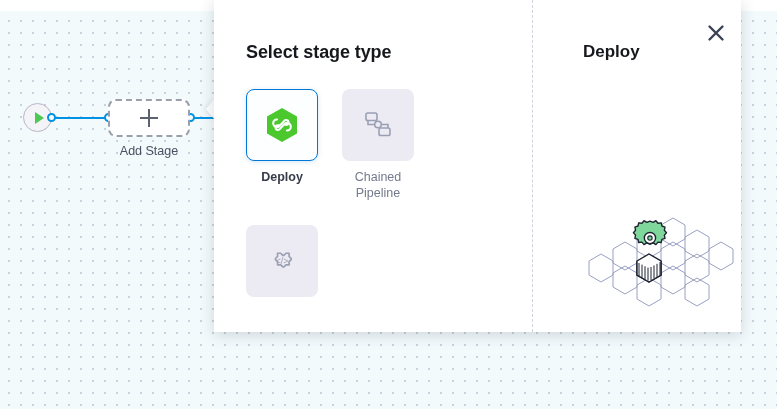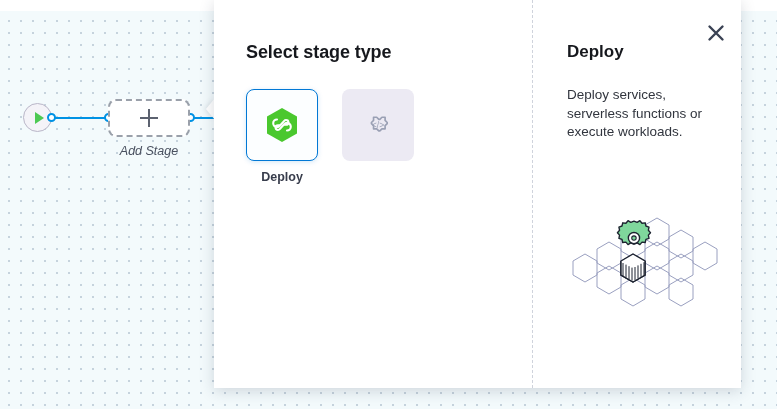--- a/index.html
+++ b/index.html
@@ -61,29 +61,30 @@
   }
   .plus-icon { position:relative; width:20px; height:20px; }
   .plus-icon::before, .plus-icon::after {
     content:""; position:absolute; background:#5c6270;
   }
   .plus-icon::before { left:9px; top:1px; width:2px; height:18px; }
   .plus-icon::after  { top:9px; left:1px; height:2px; width:18px; }
 
   .add-stage-label {
     position:absolute; left:108px; top:133px; width:82px;
-    text-align:center; font-size:12.5px; color:#4a5160;font-style:italic;
+    text-align:center; font-size:12.5px; color:#4a5160;
   }
 
   
   .panel {
-    position:absolute; left:214px; top:0; width:527px; height:388px;
+    position:absolute; left:214px; top:0; width:527px; height:332px;
     background:#ffffff;
     box-shadow:0 3px 14px rgba(40,50,70,0.18);
     display:flex;
+    gap:16px;
   }
   .panel-notch {
     position:absolute; left:206px; top:98px;
     width:0; height:0;
     border-top:11px solid transparent;
     border-bottom:11px solid transparent;
     border-right:9px solid #ffffff;
     filter:drop-shadow(-2px 0 2px rgba(40,50,70,0.10));
   }
 
@@ -185,20 +186,32 @@
             <svg width="34" height="36" viewBox="0 0 34 36">
               <polygon points="17,1 32,9.5 32,26.5 17,35 2,26.5 2,9.5" fill="#4ac82e"></polygon>
               <path d="M12 12.5c-2.1 0-3.8 1.7-3.8 3.8s1.7 3.8 3.8 3.8c1.4 0 2.3-.7 3.1-1.6l3.9-4.4c.6-.7 1.2-1.1 2-1.1 1.3 0 2.4 1.1 2.4 2.4s-1.1 2.4-2.4 2.4h-1.3" fill="none" stroke="#ffffff" stroke-width="2.1" stroke-linecap="round"></path>
               <path d="M22 23.5c2.1 0 3.8-1.7 3.8-3.8s-1.7-3.8-3.8-3.8c-1.4 0-2.3.7-3.1 1.6l-3.9 4.4c-.6.7-1.2 1.1-2 1.1-1.3 0-2.4-1.1-2.4-2.4s1.1-2.4 2.4-2.4h1.3" fill="none" stroke="#ffffff" stroke-width="2.1" stroke-linecap="round"></path>
             </svg>
           </div>
           <div class="stage-label bold">Deploy</div>
         </div>
 
 
+        <div class="stage-item">
+          <div class="stage-card disabled">
+            <svg width="32" height="32" viewBox="0 0 32 32">
+              <rect x="4" y="4" width="11" height="7.5" rx="1.8" fill="none" stroke="#9aa0b4" stroke-width="1.6"></rect>
+              <rect x="17" y="19" width="11" height="7.5" rx="1.8" fill="none" stroke="#9aa0b4" stroke-width="1.6"></rect>
+              <circle cx="16" cy="15.5" r="3.3" fill="none" stroke="#9aa0b4" stroke-width="1.6"></circle>
+              <path d="M6 11.5 V15.5 H12.7" fill="none" stroke="#9aa0b4" stroke-width="1.6"></path>
+              <path d="M19.3 15.5 H26 V19" fill="none" stroke="#9aa0b4" stroke-width="1.6"></path>
+            </svg>
+          </div>
+          <div class="stage-label muted">Chained Pipeline</div>
+        </div>
 
 
         <div class="stage-item">
           <div class="stage-card disabled">
             <svg width="32" height="32" viewBox="0 0 32 32">
               <path d="M11 5 h3 l2 2 h1 l2-2 h3 v3 l2 2 v1 l-2 2 v3 h-3 l-2 2 h-1 l-2-2 h-3 v-3 l-2-2 v-1 l2-2 z" transform="translate(0,3) scale(1.05)" fill="none" stroke="#9aa0b4" stroke-width="1.6" stroke-linejoin="round"></path>
               <text x="16" y="19.4" font-size="8.6" fill="#9aa0b4" text-anchor="middle" font-family="'Liberation Sans', sans-serif">&lt;/&gt;</text>
             </svg>
           </div>
 
@@ -209,21 +222,20 @@
 
     <div class="panel-right">
 
       <div class="close-btn">
         <svg width="22" height="22" viewBox="0 0 22 22">
           <path d="M4.5 4.5 L17.5 17.5 M17.5 4.5 L4.5 17.5" stroke="#3a4254" stroke-width="2.4" stroke-linecap="round"></path>
         </svg>
       </div>
 
       <div class="detail-title">Deploy</div>
-      <div class="detail-desc">Deploy services, serverless functions or execute workloads.</div>
 
       <div class="illustration">
         <svg width="185" height="120" viewBox="0 0 185 120">
           <g fill="none" stroke="#9aa0c0" stroke-width="1">
             <polygon points="18,56 30,49 42,56 42,70 30,77 18,70"></polygon>
             <polygon points="42,44 54,37 66,44 66,58 54,65 42,58"></polygon>
             <polygon points="42,68 54,61 66,68 66,82 54,89 42,82"></polygon>
             <polygon points="66,32 78,25 90,32 90,46 78,53 66,46"></polygon>
             <polygon points="66,56 78,49 90,56 90,70 78,77 66,70"></polygon>
             <polygon points="66,80 78,73 90,80 90,94 78,101 66,94"></polygon>

